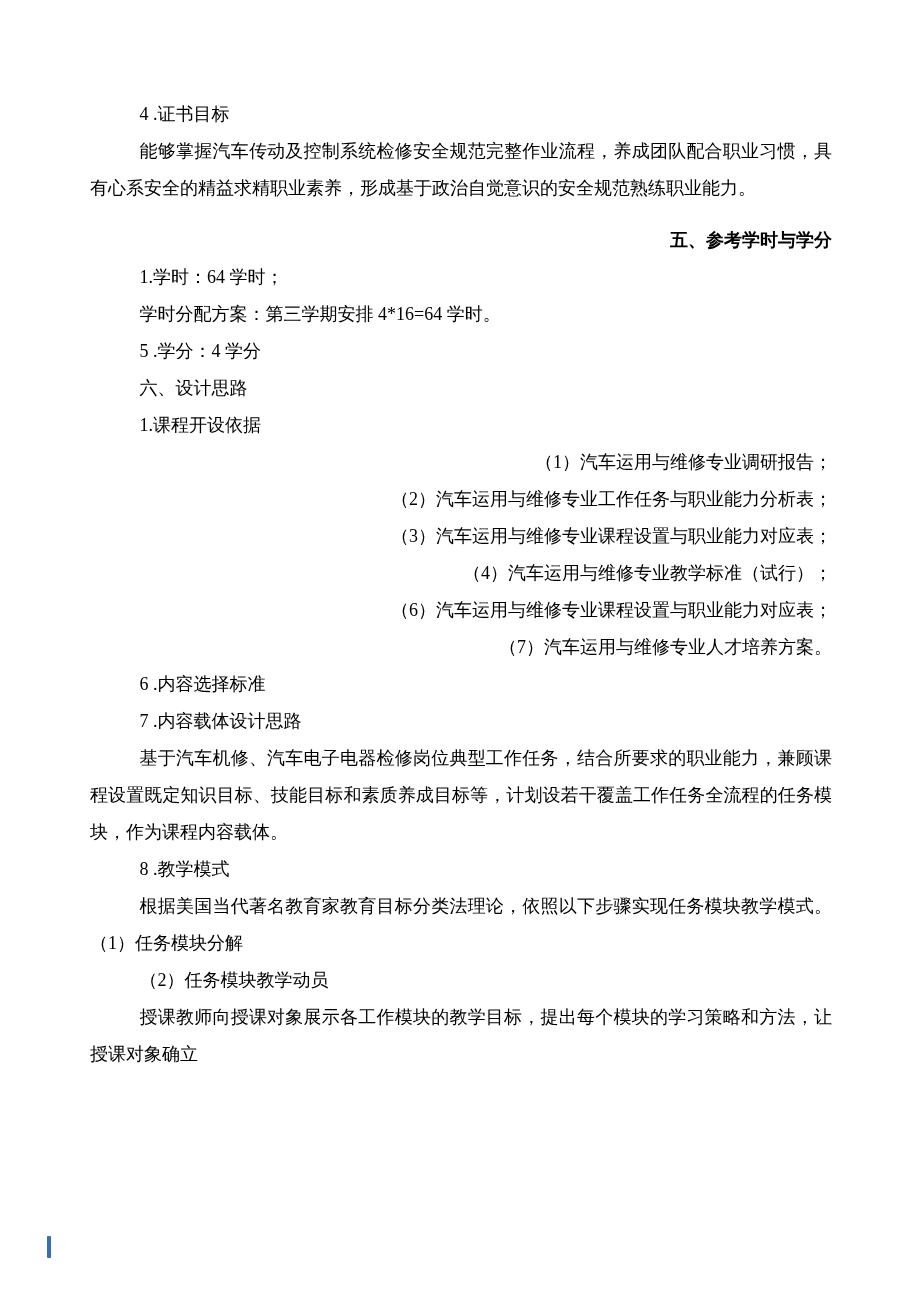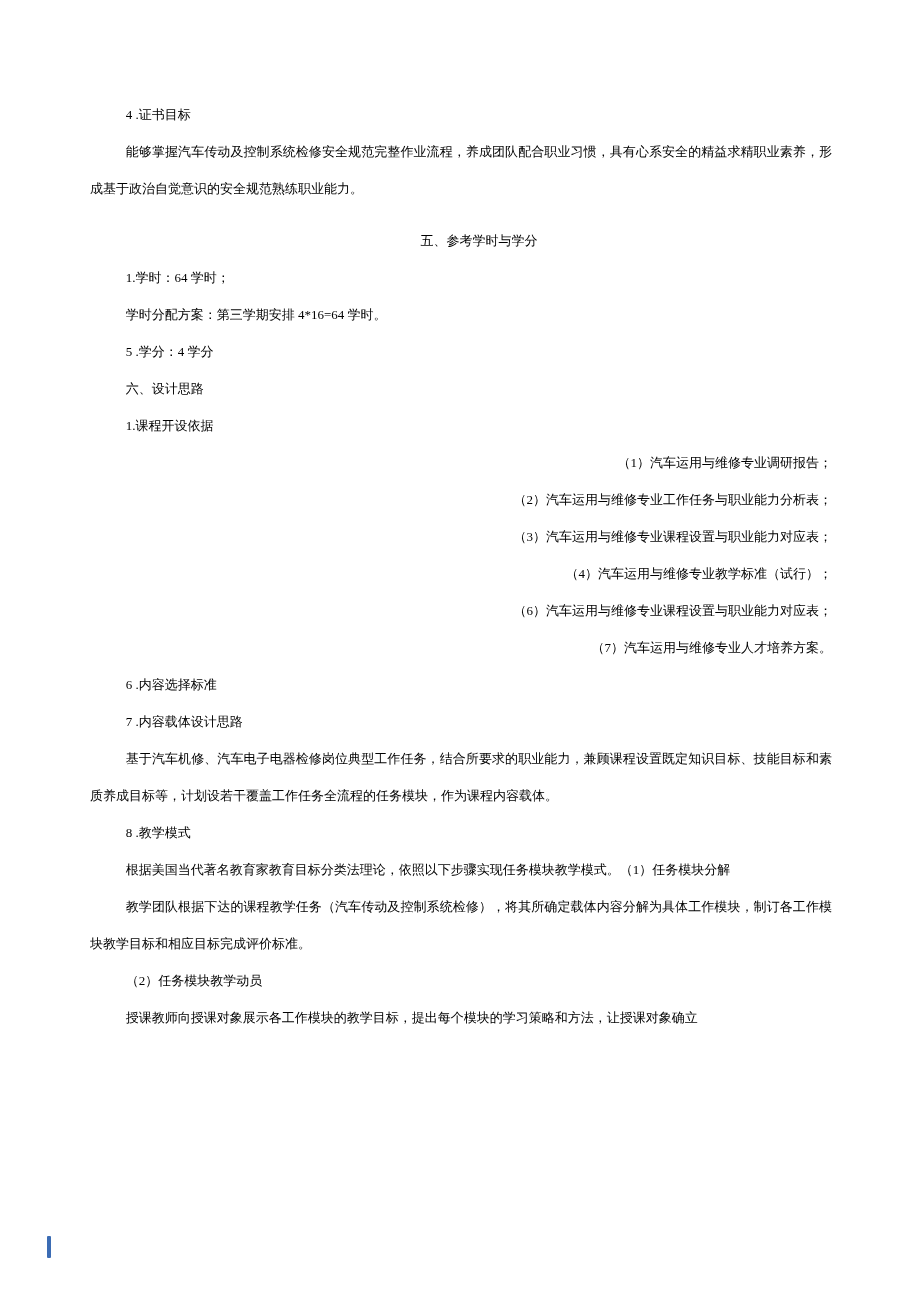--- a/index.html
+++ b/index.html
@@ -18,43 +18,43 @@
     position: absolute;
     inset: 0;
     background: #ffffff;
   }
   .doc-body {
     position: absolute;
     left: 90px;
     right: 88px;
     top: 96px;
     color: #000000;
-    font-size: 13px;
+    font-size: 18px;
     line-height: 37px;
   }
   .para {
     margin: 0;
     padding: 0;
     text-align: justify;
     text-justify: inter-character;
   }
   .para.label {
     text-align: left;
     text-indent: 2.75em;
   }
   .para.body {
     text-indent: 2.75em;
   }
   .para.item {
     text-align: right;
     text-indent: 3.4em;
   }
   .para.heading {
-    font-weight: normal;
-    text-align: center;
+    font-weight: bold;
+    text-align: right;
     text-indent: 2.75em;
     margin-top: 15px;
   }
   .cursor-mark {
     position: absolute;
     left: 47px;
     top: 1236px;
     width: 4px;
     height: 22px;
     border-radius: 1px;
@@ -77,18 +77,17 @@
       <p class="para item">（2）汽车运用与维修专业工作任务与职业能力分析表；</p>
       <p class="para item">（3）汽车运用与维修专业课程设置与职业能力对应表；</p>
       <p class="para item">（4）汽车运用与维修专业教学标准（试行）；</p>
       <p class="para item">（6）汽车运用与维修专业课程设置与职业能力对应表；</p>
       <p class="para item">（7）汽车运用与维修专业人才培养方案。</p>
       <p class="para label">6 .内容选择标准</p>
       <p class="para label">7 .内容载体设计思路</p>
       <p class="para body">基于汽车机修、汽车电子电器检修岗位典型工作任务，结合所要求的职业能力，兼顾课程设置既定知识目标、技能目标和素质养成目标等，计划设若干覆盖工作任务全流程的任务模块，作为课程内容载体。</p>
       <p class="para label">8 .教学模式</p>
       <p class="para body">根据美国当代著名教育家教育目标分类法理论，依照以下步骤实现任务模块教学模式。（1）任务模块分解</p>
-      <p class="para body">教学团队根据下达的课程教学任务（汽车传动及控制系统检修），将其所确定载体内容分解为具体工作模块，制订各工作模块教学目标和相应目标完成评价标准。</p>
       <p class="para label">（2）任务模块教学动员</p>
       <p class="para body">授课教师向授课对象展示各工作模块的教学目标，提出每个模块的学习策略和方法，让授课对象确立</p>
     </div>
   <div class="cursor-mark" style="background: rgb(59, 108, 180);"></div>
 </div>
 
 </body></html>

